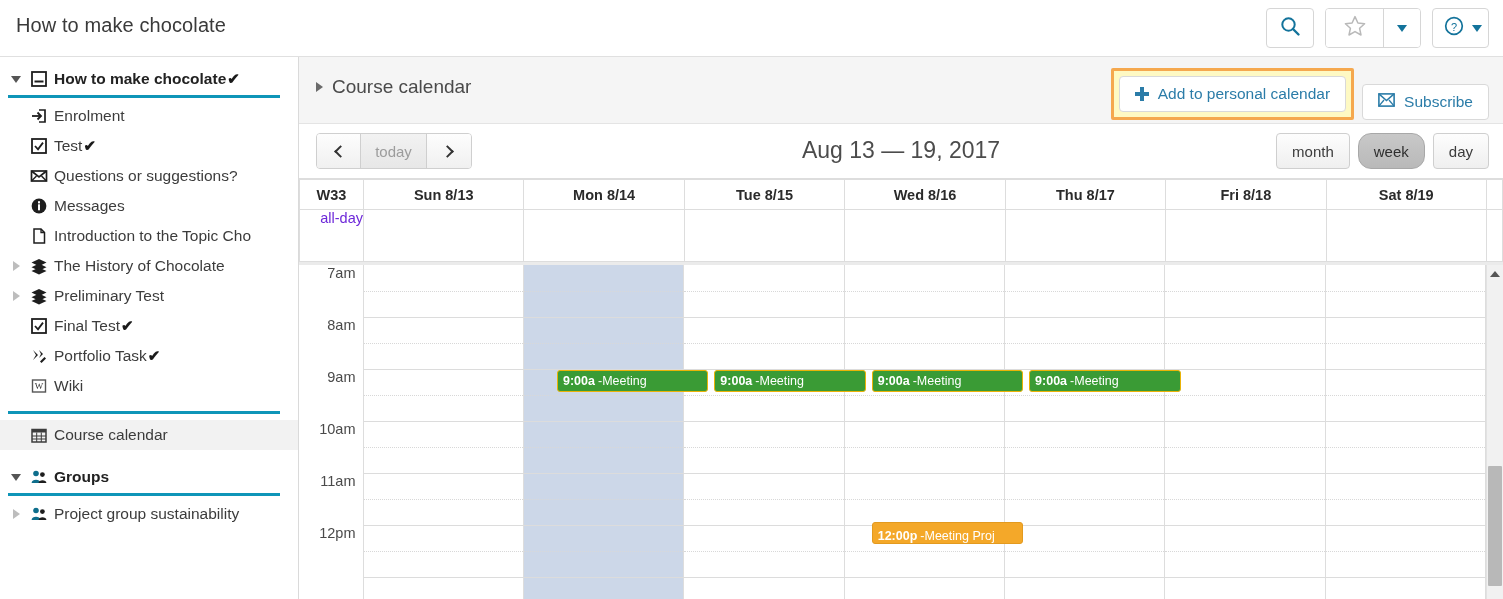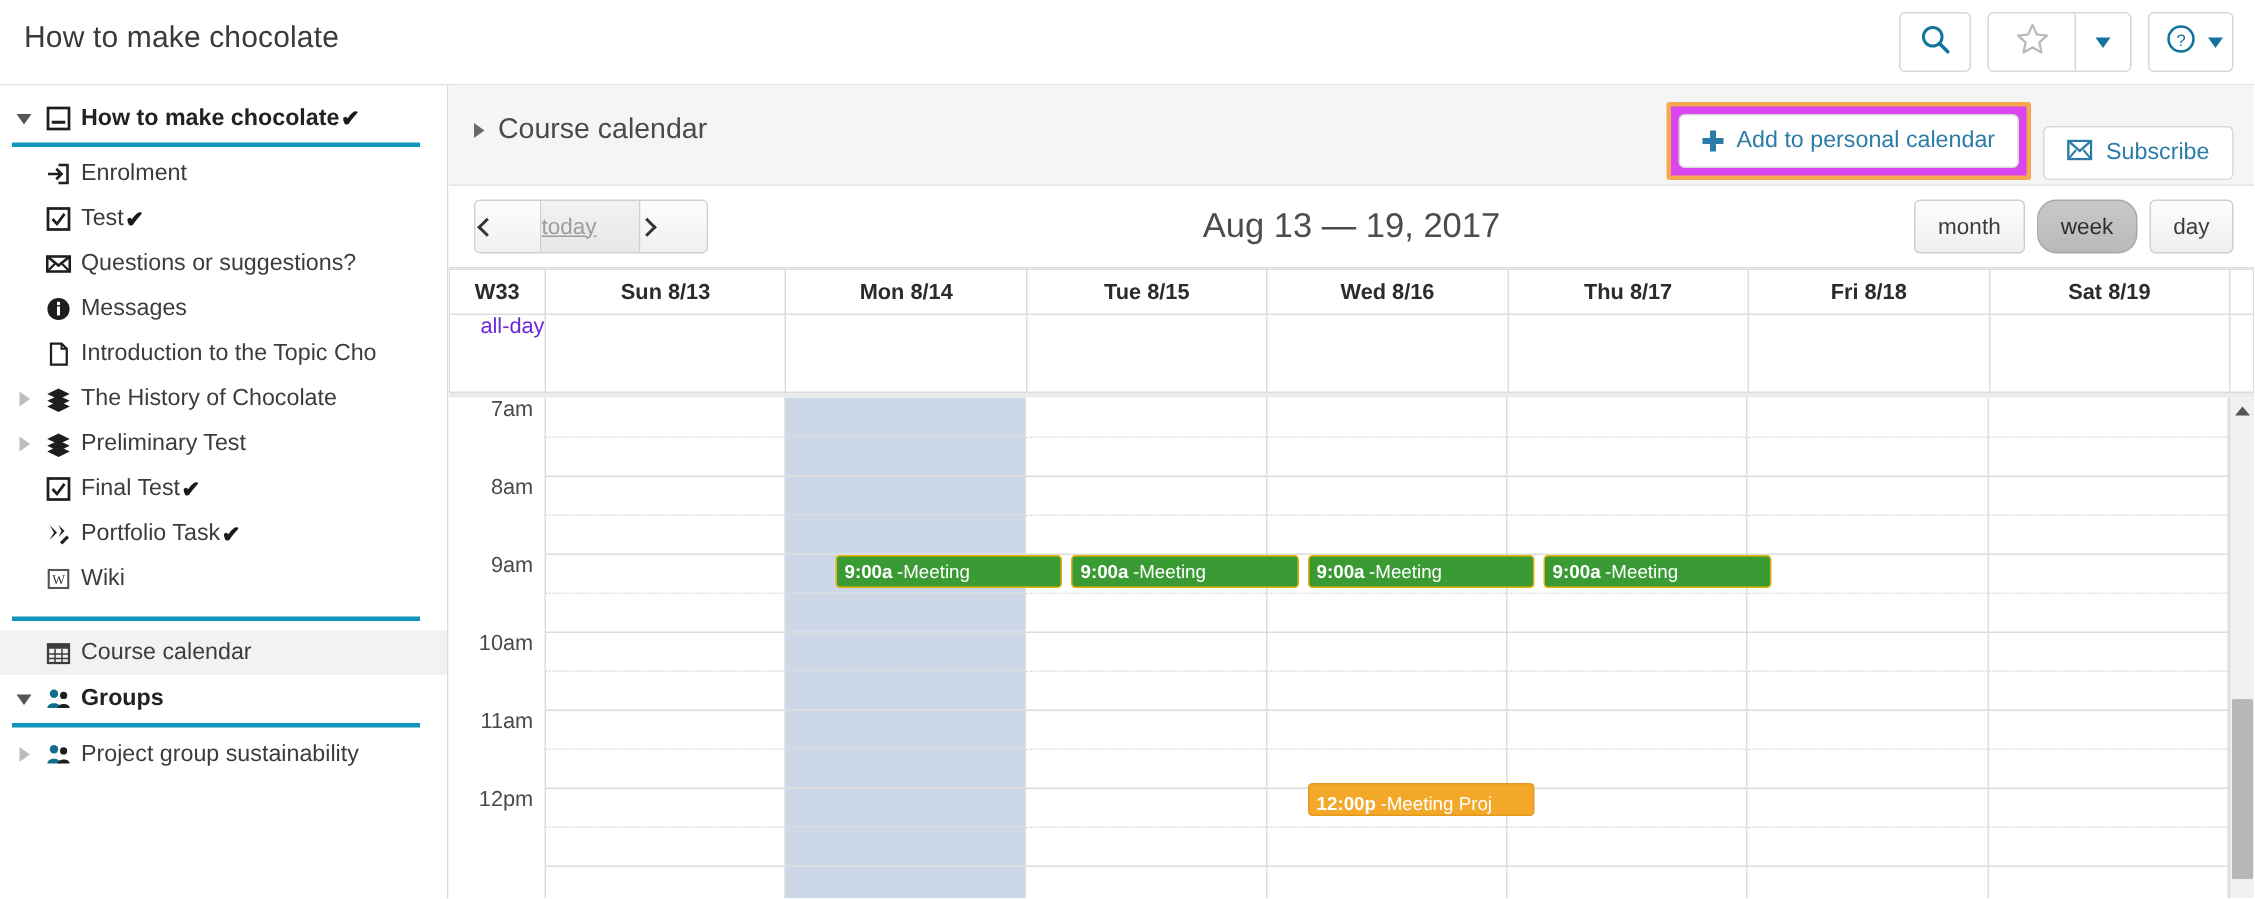--- a/index.html
+++ b/index.html
@@ -176,21 +176,21 @@
   }
   #cal-header-actions {
     position: absolute;
     right: 14px; top: 11px;
     display: flex;
     align-items: flex-start;
     gap: 0px;
   }
   #highlight-box {
     border: 3px solid #f5a84e;
-    background: #d946ef;
+    background: #fef9c3;
     padding: 5px;
     border-radius: 2px;
     margin-right: 8px;
   }
   .hdr-btn {
     height: 36px;
     border: 1px solid #d9d9d9;
     border-radius: 4px;
     background: #fff;
     display: flex;
@@ -225,25 +225,25 @@
     left: 17px; top: 9px;
     display: flex;
     height: 36px;
     border: 1px solid #cfcfcf;
     border-radius: 4px;
     overflow: hidden;
   }
   .nav-btn {
     display: flex;
     align-items: center;
+    justify-content: center;
     background: linear-gradient(#fdfdfd, #f0f0f0);
     cursor: pointer;
     width: 44px;
     border-right: 1px solid #cfcfcf;
-    text-decoration: underline;
   }
   .nav-btn:last-child { border-right: none; }
   .nav-btn.today {
     width: 66px;
     font-size: 15px;
     color: #9c9c9c;
     background: linear-gradient(#f2f2f2, #e7e7e7);
     cursor: default;
   }
   .chev {
@@ -617,21 +617,21 @@
           <line x1="11.3" y1="6.5" x2="11.3" y2="16" stroke="#3c3c3c" stroke-width="1"></line>
           <line x1="2" y1="10" x2="16" y2="10" stroke="#3c3c3c" stroke-width="1"></line>
           <line x1="2" y1="13" x2="16" y2="13" stroke="#3c3c3c" stroke-width="1"></line>
         </svg>
       </span>
       <span class="lbl">
           <span>Course calendar</span>
         </span>
     </div>
 
-    <div class="nav-row bold" style="margin-top:1px;">
+    <div class="nav-row bold" style="margin-top:12px;">
       <span class="tri">
         <span class="tri-down"></span>
       </span>
       <span class="ico">
         <svg width="18" height="18" viewBox="0 0 18 18">
           <circle cx="6" cy="5.5" r="2.8" fill="#0e6e8c"></circle>
           <path d="M1.6 15 C1.6 10.8 10.4 10.8 10.4 15 Z" fill="#0e6e8c"></path>
           <circle cx="12.4" cy="6.6" r="2.4" fill="#1e1e1e"></circle>
           <path d="M8.6 15 C8.6 11.4 16.4 11.4 16.4 15 Z" fill="#1e1e1e"></path>
         </svg>

